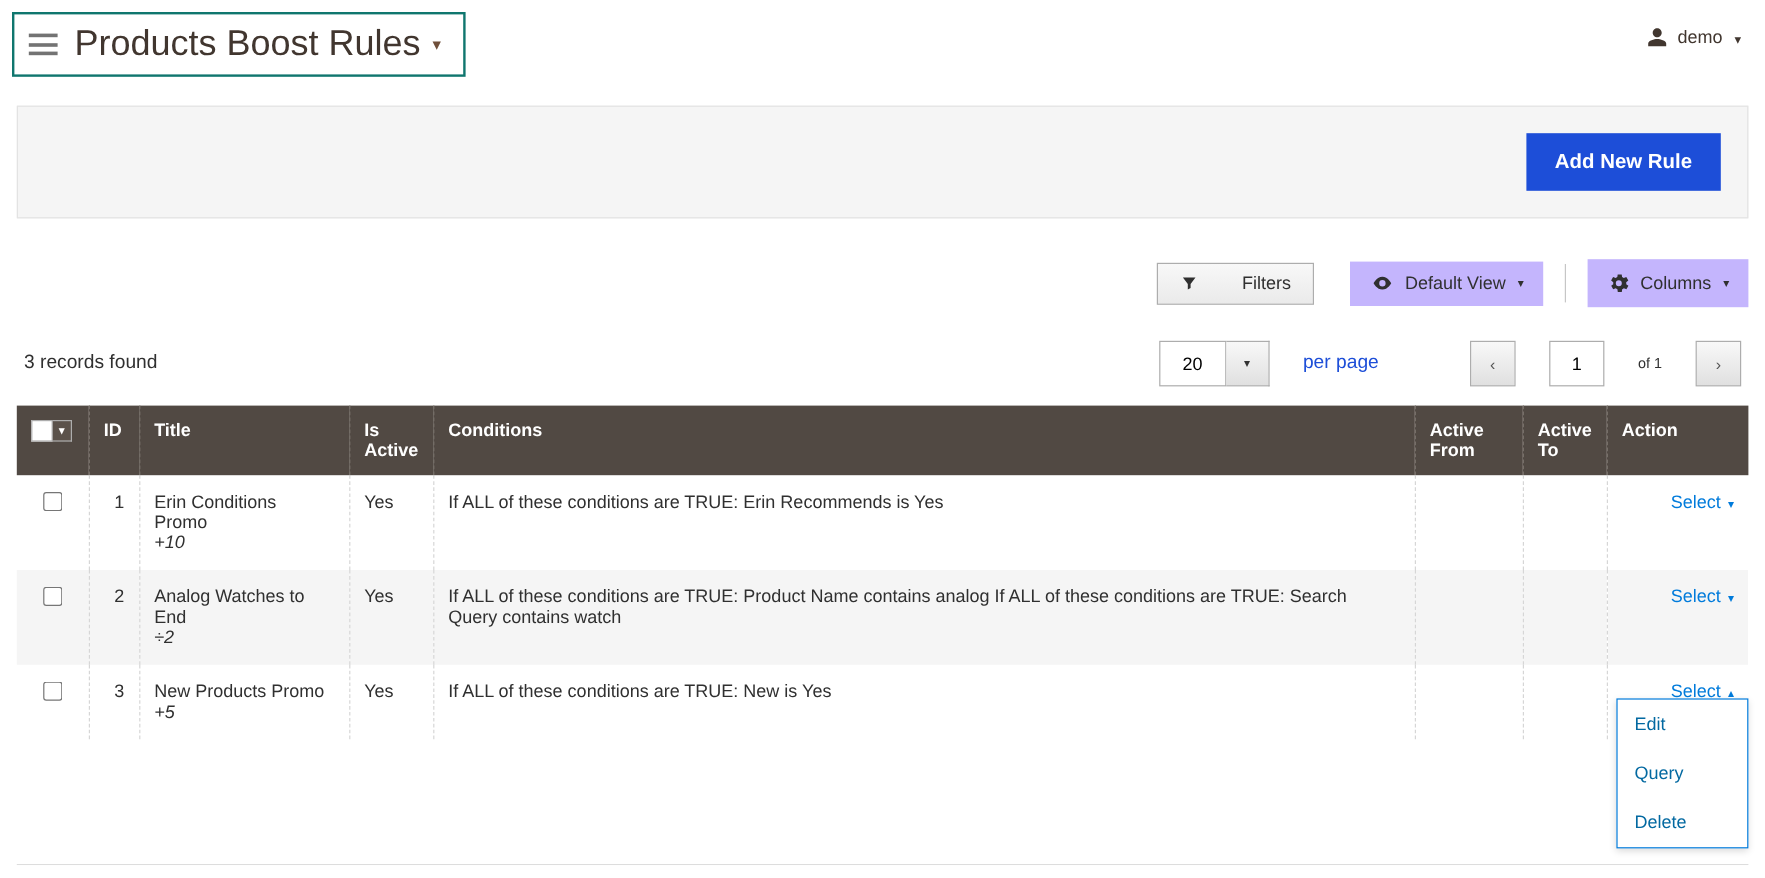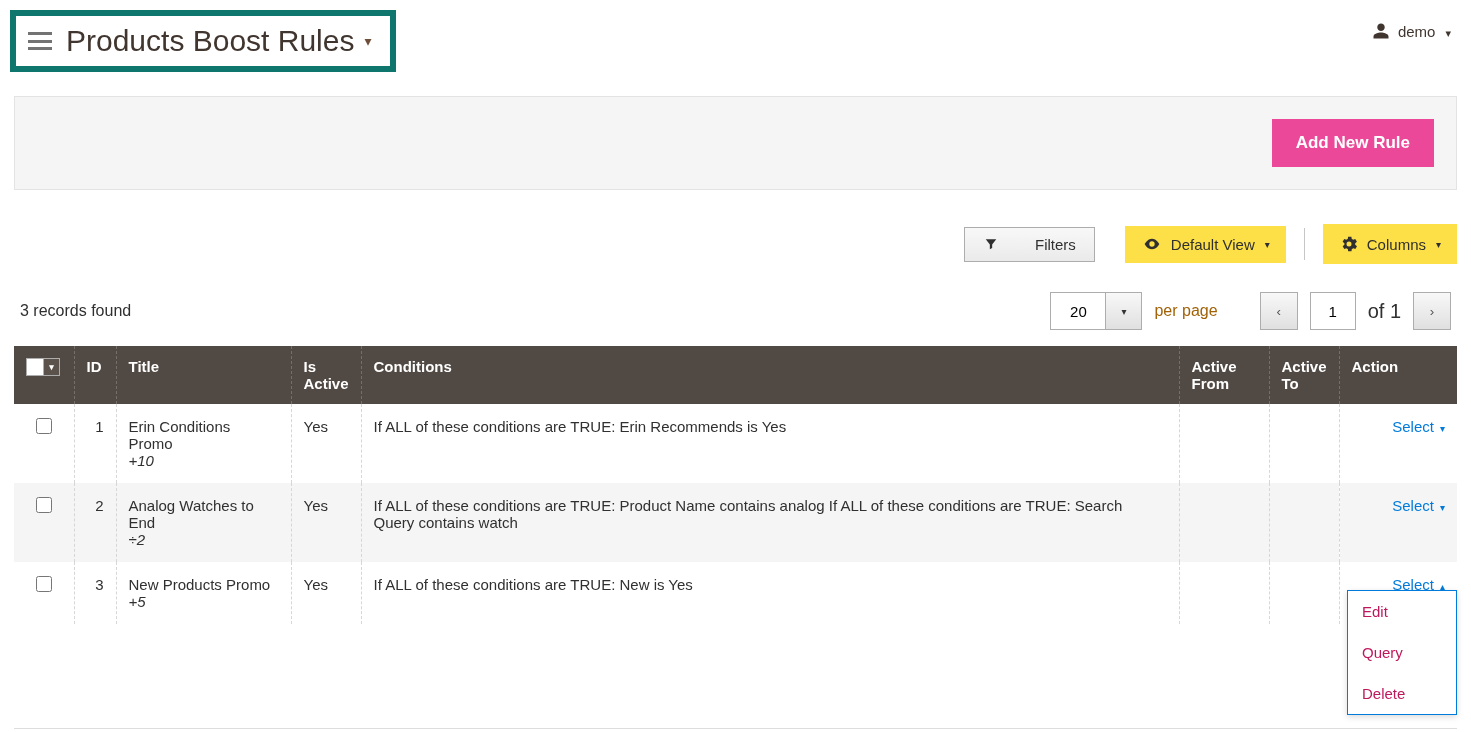--- a/index.html
+++ b/index.html
@@ -1,51 +1,51 @@
 <!DOCTYPE html>
 <html><head>
 <meta charset="utf-8">
 <style>
 * { box-sizing: border-box; margin: 0; padding: 0; }
 body { font-family: -apple-system, BlinkMacSystemFont, "Segoe UI", Helvetica, Arial, sans-serif; font-size: 14px; color: #303030; background: #fff; width: 1471px; }
 
 
 .page-header { display: flex; justify-content: space-between; align-items: flex-start; padding: 10px 20px 0 10px; }
-.page-title-wrap { display: flex; align-items: center; border: 6px solid #0f766e; background: #fff; padding: 8px 18px 8px 12px; }
+.page-title-wrap { display: flex; align-items: center; border: 2px solid #0f766e; background: #fff; padding: 8px 18px 8px 12px; }
 .hamburger { display: inline-flex; flex-direction: column; justify-content: space-between; width: 24px; height: 18px; margin-right: 14px; cursor: pointer; }
 .hamburger span { display: block; height: 3px; background: #737373; width: 100%; }
 .page-title { font-size: 30px; color: #41362f; font-weight: 400; display: flex; align-items: center; }
 .page-title .caret { margin-left: 10px; font-size: 14px; color: #6f4f3a; }
 .user-menu { display: flex; align-items: flex-end; color: #41362f; font-size: 15px; padding-top: 12px; }
 .user-menu svg { margin-right: 8px; }
 .user-menu .caret { margin-left: 10px; font-size: 11px; }
 
 
 .action-bar { margin: 24px 14px 0 14px; background: #f5f5f5; border: 1px solid #e3e3e3; padding: 22px 22px; display: flex; justify-content: flex-end; }
-.btn-primary { background: #ec4899; color: #fff; border: none; padding: 14px 24px; font-size: 17px; font-weight: 600; cursor: pointer; }
+.btn-primary { background: #1d4ed8; color: #fff; border: none; padding: 14px 24px; font-size: 17px; font-weight: 600; cursor: pointer; }
 
 
 .toolbar { margin: 34px 14px 0 14px; display: flex; justify-content: flex-end; align-items: center; gap: 0; }
-.tb-btn { display: flex; align-items: center; background: #fde047; border: none; padding: 10px 16px; font-size: 15px; color: #303030; cursor: pointer; }
+.tb-btn { display: flex; align-items: center; background: #c4b5fd; border: none; padding: 10px 16px; font-size: 15px; color: #303030; cursor: pointer; }
 .tb-btn.filters { border: 1px solid #adadad; background: linear-gradient(#f8f8f8,#eaeaea); padding: 8px 18px; gap: 28px; }
 .tb-btn .icon { margin-right: 8px; display: inline-flex; }
 .tb-btn .caret { margin-left: 10px; font-size: 10px; }
 .tb-sep { width: 1px; height: 32px; background: #c6c6c6; margin: 0 18px; }
 
 
 .records-row { margin: 28px 20px 16px 20px; display: flex; justify-content: space-between; align-items: center; }
 .records-found { font-size: 16px; color: #303030; }
-.paging { display: flex; align-items: center; gap: 12px; }
+.paging { display: flex; align-items: center; gap: 28px; }
 .page-size { display: flex; }
 .page-size input { width: 56px; height: 38px; border: 1px solid #adadad; text-align: center; font-size: 15px; }
 .page-size .dd { width: 36px; height: 38px; border: 1px solid #adadad; border-left: none; background: linear-gradient(#f8f8f8,#e0e0e0); display: flex; align-items: center; justify-content: center; cursor: pointer; }
-.per-page-label { font-size: 16px; color: #a16207; margin-right: 30px; }
+.per-page-label { font-size: 16px; color: #1d4ed8; margin-right: 48px; }
 .nav-btn { width: 38px; height: 38px; border: 1px solid #adadad; background: linear-gradient(#f8f8f8,#e0e0e0); display: flex; align-items: center; justify-content: center; cursor: pointer; color: #555; }
 .page-current { width: 46px; height: 38px; border: 1px solid #adadad; text-align: center; font-size: 15px; }
-.of-pages { font-size: 20px; }
+.of-pages { font-size: 12px; }
 
 
 .data-table { width: calc(100% - 28px); margin: 0 14px; border-collapse: collapse; table-layout: fixed; }
 .data-table thead th { background: #514943; color: #fff; text-align: left; padding: 12px 12px; font-size: 15px; font-weight: 600; border-right: 1px dashed #766f68; vertical-align: top; }
 .data-table thead th:last-child { border-right: none; }
 .data-table tbody td { padding: 14px 12px; font-size: 15px; color: #303030; border-right: 1px dashed #d6d6d6; vertical-align: top; }
 .data-table tbody td:last-child { border-right: none; }
 .data-table tbody tr:nth-child(even) { background: #f5f5f5; }
 .col-check { width: 60px; text-align: center; }
 .col-id { width: 42px; text-align: right; }
@@ -57,21 +57,21 @@
 .col-act { width: 118px; text-align: right; }
 .title-modifier { font-style: italic; color: #303030; }
 .head-check { display: inline-flex; }
 .head-check .box { width: 18px; height: 18px; background: #fff; border: 1px solid #adadad; }
 .head-check .dd { width: 16px; height: 18px; background: #5b524b; border: 1px solid #adadad; border-left: none; display: flex; align-items: center; justify-content: center; color: #fff; font-size: 9px; }
 .row-check { width: 16px; height: 16px; }
 .select-link { color: #007bdb; cursor: pointer; font-size: 15px; }
 .select-link .caret { margin-left: 6px; font-size: 10px; }
 .action-cell { position: relative; }
 .action-menu { position: absolute; top: 28px; right: 0; width: 110px; background: #fff; border: 1px solid #007bdb; box-shadow: 0 2px 6px rgba(0,0,0,0.15); z-index: 10; text-align: left; }
-.action-menu div { padding: 12px 14px; font-size: 15px; color: #be185d; cursor: pointer; }
+.action-menu div { padding: 12px 14px; font-size: 15px; color: #0369a1; cursor: pointer; }
 .footer-space { height: 70px; }
 .hr { height: 1px; background: #ddd; margin: 34px 14px 0 14px; }
 </style>
 </head>
 <body>
 
 <div class="page-header">
   <div class="page-title-wrap">
     <span class="hamburger">
         <span></span>

